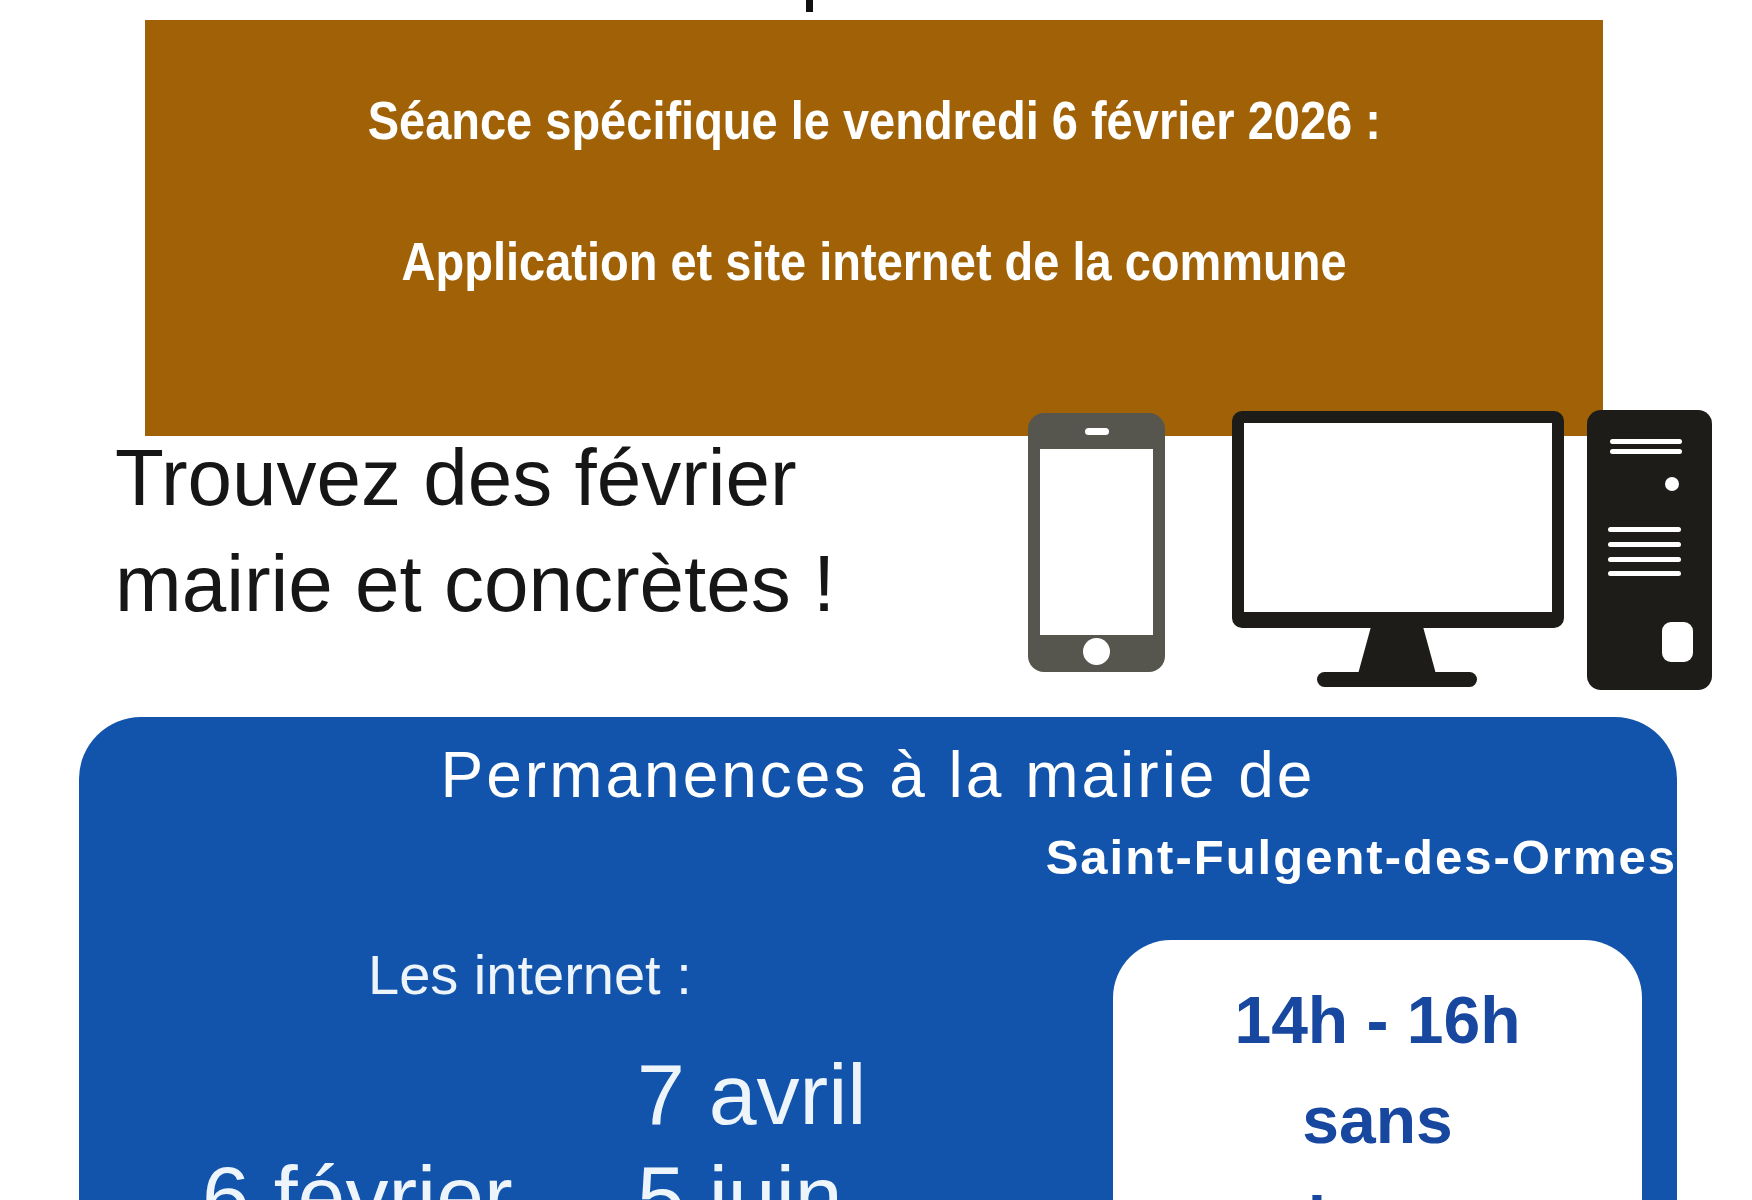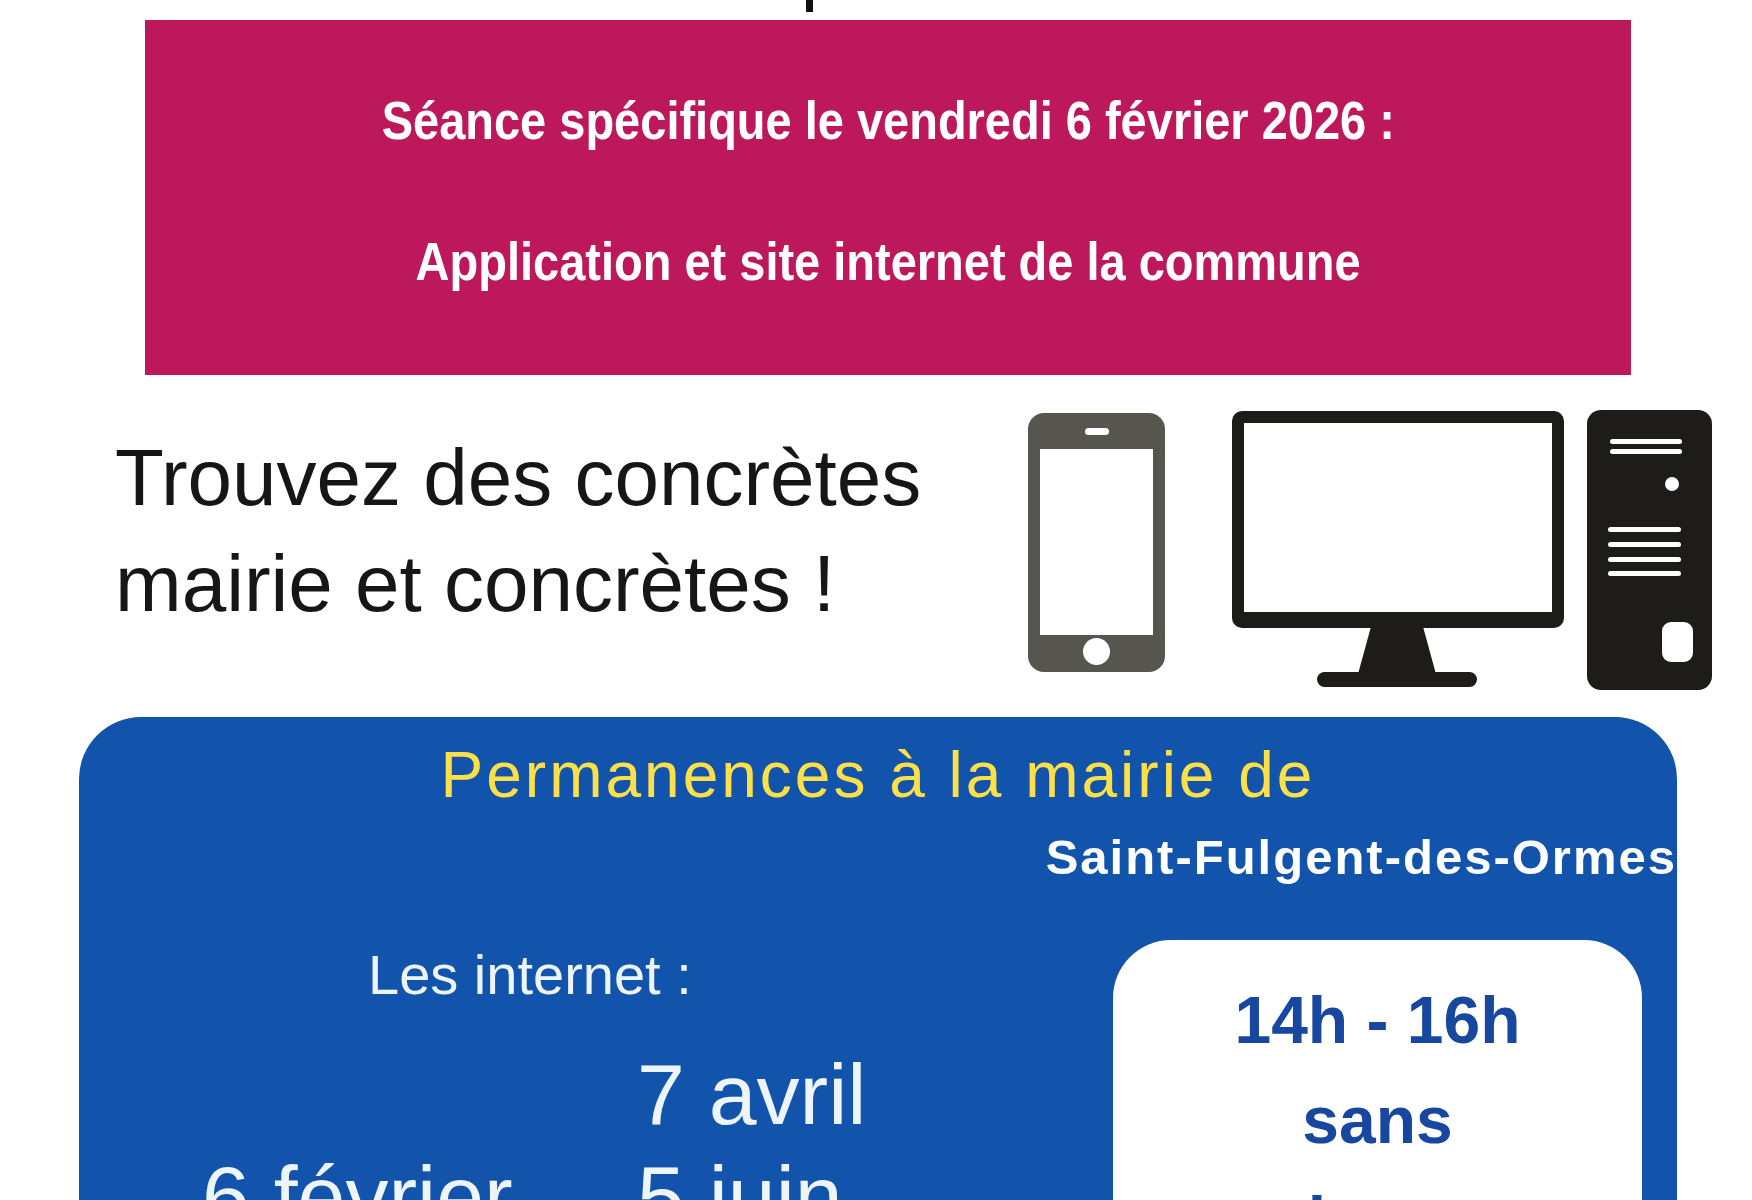--- a/index.html
+++ b/index.html
@@ -4,21 +4,21 @@
 <style>
   html,body{margin:0;padding:0;background:#ffffff;}
   #poster{
     position:relative;width:1752px;height:1200px;overflow:hidden;
     background:#ffffff;font-family:"Liberation Sans", sans-serif;
   }
   
   .top-tick{position:absolute;left:806px;top:0;width:7px;height:12px;background:#111;}
 
   
-  .banner{position:absolute;left:145px;top:20px;width:1458px;height:355px;background:#be185d;padding-left:28px;}
+  .banner{position:absolute;left:145px;top:20px;width:1458px;height:416px;background:#a16207;}
   .banner .bline{position:absolute;left:0;width:100%;text-align:center;color:#ffffff;
     font-weight:bold;font-size:54px;line-height:1;white-space:nowrap;}
   .banner .bline>span{display:inline-block;transform:scaleX(0.87);transform-origin:50% 50%;}
   .banner .bline1{top:73px;}
   .banner .bline2{top:214px;}
 
   
   .headline{position:absolute;left:115px;top:438px;color:#161616;font-size:80px;
     font-weight:300;letter-spacing:0;}
   .headline .hline{position:absolute;left:0;white-space:nowrap;line-height:1;}
@@ -45,21 +45,21 @@
   .tower .bar2{top:39px;}
   .tower .led{position:absolute;left:78px;top:67px;width:14px;height:14px;background:#ffffff;border-radius:50%;}
   .tower .vent{position:absolute;left:21px;width:73px;height:5px;background:#ffffff;border-radius:3px;}
   .tower .v1{top:117px;} .tower .v2{top:132px;} .tower .v3{top:147px;} .tower .v4{top:161px;}
   .tower .slot{position:absolute;left:75px;top:212px;width:31px;height:40px;background:#ffffff;border-radius:9px;}
 
   
   .bluebox{position:absolute;left:79px;top:717px;width:1598px;height:560px;background:#1254AC;
     border-radius:62px 62px 0 0;color:#ffffff;}
   .bluebox .title1{position:absolute;top:26px;left:0;width:100%;text-align:center;
-    font-size:64px;font-weight:300;letter-spacing:3px;line-height:1;color:#fde047;white-space:nowrap;}
+    font-size:64px;font-weight:300;letter-spacing:3px;line-height:1;color:#ffffff;white-space:nowrap;}
   .bluebox .title2{position:absolute;top:116px;left:0;width:100%;text-align:right;
     font-size:49px;font-weight:bold;letter-spacing:2px;line-height:1;color:#ffffff;white-space:nowrap;}
   .bluebox .sched-label{position:absolute;left:289px;top:230px;font-size:56px;font-weight:300;
     line-height:1;color:#EDF5FB;white-space:nowrap;}
   .bluebox .date{position:absolute;font-size:86px;font-weight:300;line-height:1;color:#EDF5FB;white-space:nowrap;}
   .bluebox .d-c1{left:123px;} .bluebox .d-c2{left:558px;}
   .bluebox .d-r1{top:334px;} .bluebox .d-r2{top:436px;}
 
   
   .hoursbox{position:absolute;left:1034px;top:223px;width:529px;height:360px;background:#ffffff;
@@ -78,21 +78,21 @@
   <div class="banner">
     <div class="bline bline1">
       <span>Séance spécifique le vendredi 6 février 2026 :</span>
     </div>
     <div class="bline bline2">
       <span>Application et site internet de la commune</span>
     </div>
   </div>
 
   <div class="headline">
-    <div class="hline hline1">Trouvez des concrètes</div>
+    <div class="hline hline1">Trouvez des février</div>
     <div class="hline hline2">mairie et concrètes !</div>
   </div>
 
   <div class="phone">
     <div class="speaker"></div>
     <div class="screen"></div>
     <div class="home"></div>
   </div>
 
   <div class="monitor"></div>

